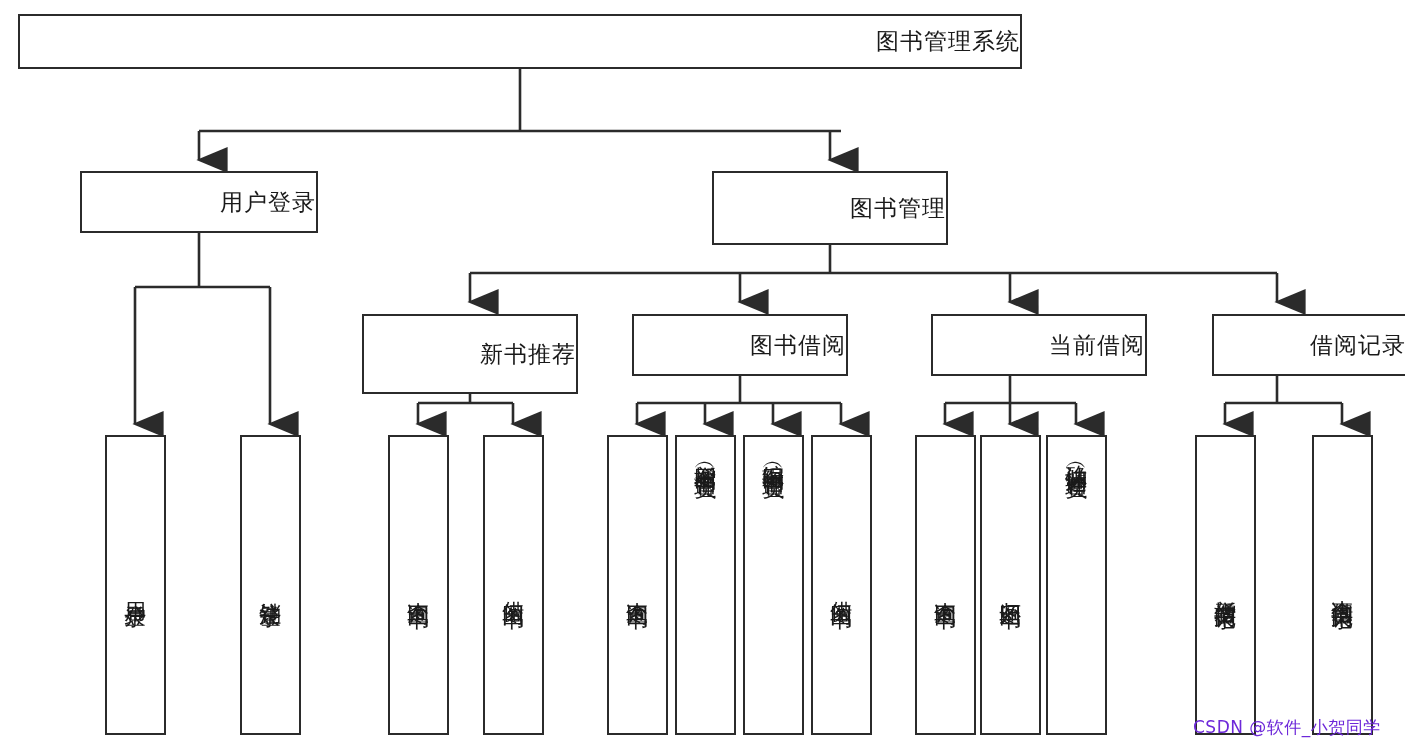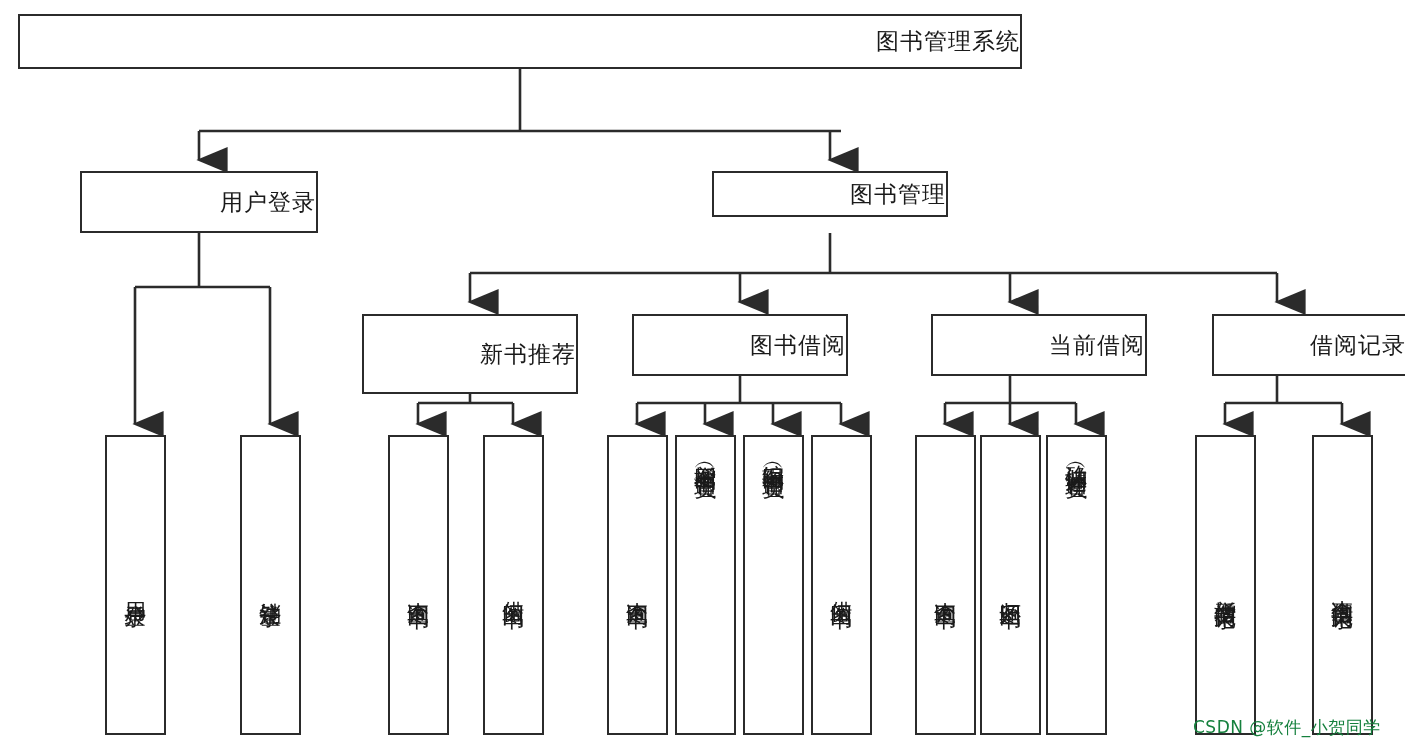--- a/index.html
+++ b/index.html
@@ -62,21 +62,21 @@
   }
   .vert-inner.topalign {
     align-items: flex-start;
     padding-top: 4px;
   }
   #watermark {
     position: absolute;
     left: 1193px;
     top: 716px;
     font-size: 17px;
-    color: #15803d;
+    color: #6d28d9;
     white-space: nowrap;
     letter-spacing: 0.5px;
   }
 </style>
 </head>
 <body>
 
 <div id="canvas">
 
   <svg id="edges" viewBox="0 0 1405 747" width="1405" height="747">
@@ -131,21 +131,21 @@
   </svg>
 
   <div class="node horiz" style="left:18px; top:14px; width:1004px; height:55px;">
     <span>图书管理系统</span>
   </div>
 
   <div class="node horiz" style="left:80px; top:171px; width:238px; height:62px;">
     <span>用户登录</span>
   </div>
 
-  <div class="node horiz" style="left:712px; top:171px; width:236px; height:46px;">
+  <div class="node horiz" style="left:712px; top:171px; width:236px; height:74px;">
     <span>图书管理</span>
   </div>
 
   <div class="node horiz" style="left:362px; top:314px; width:216px; height:80px;">
     <span>新书推荐</span>
   </div>
 
   <div class="node horiz" style="left:632px; top:314px; width:216px; height:62px;">
     <span>图书借阅</span>
   </div>

